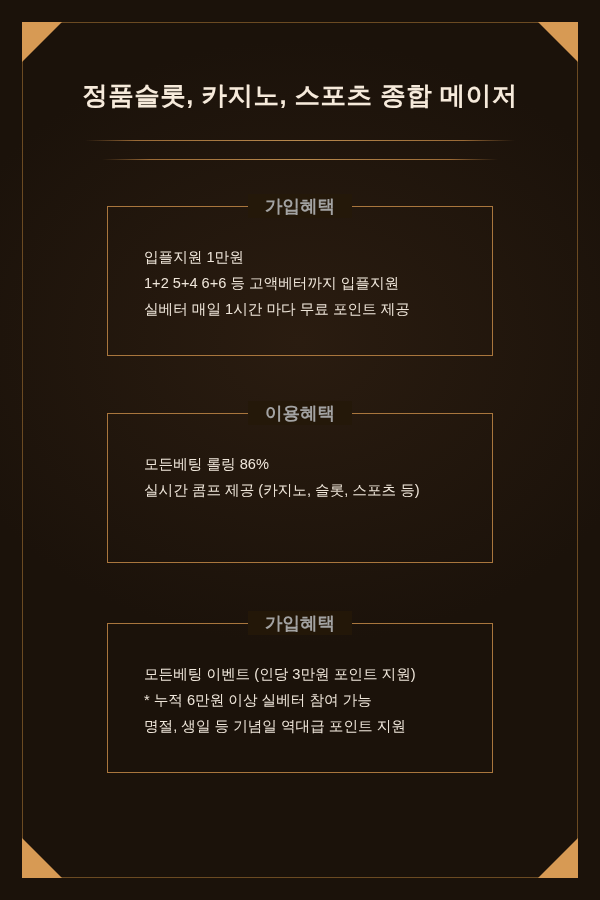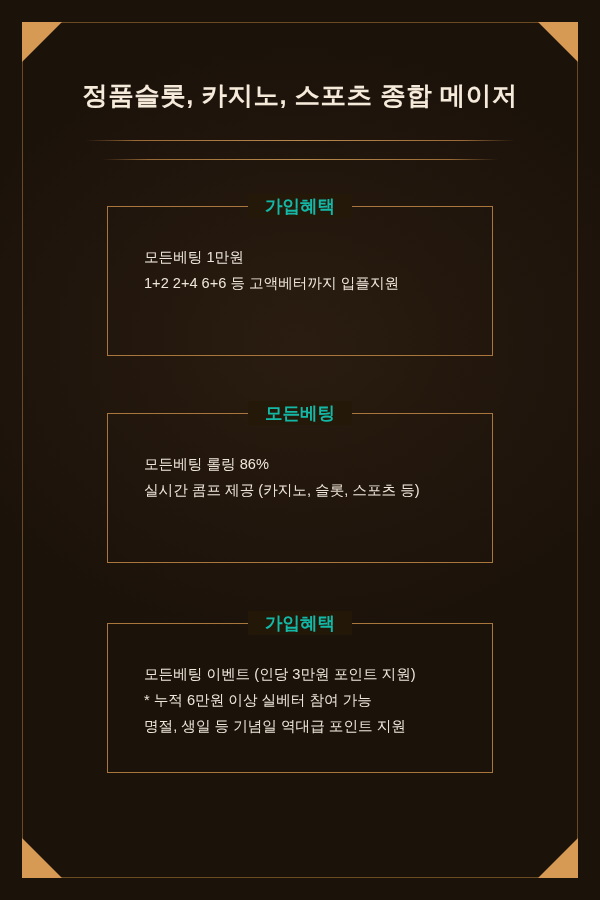--- a/index.html
+++ b/index.html
@@ -109,21 +109,21 @@
   .section.second { margin-top: 57px; height: 150px; }
   .section.third { margin-top: 60px; height: 150px; }
 
   .section-title {
     position: absolute;
     top: -13px;
     left: 50%;
     transform: translateX(-50%);
     background: #20150c;
     padding: 0 17px;
-    color: #14b8a6;
+    color: #a3a3a3;
     font-size: 17.5px;
     font-weight: bold;
     white-space: nowrap;
   }
 
   .section.first .section-title { background: #241809; }
   .section.second .section-title { background: #241809; }
   .section.third .section-title { background: #231708; }
 
   .lines {
@@ -150,27 +150,28 @@
     <h1 class="title">정품슬롯, 카지노, 스포츠 종합 메이저</h1>
 
     <div class="divider-group">
       <div class="divider"></div>
       <div class="divider second"></div>
     </div>
 
     <div class="section first">
       <div class="section-title">가입혜택</div>
       <div class="lines">
-        <div class="line">모든베팅 1만원</div>
-        <div class="line">1+2 2+4 6+6 등 고액베터까지 입플지원</div>
+        <div class="line">입플지원 1만원</div>
+        <div class="line">1+2 5+4 6+6 등 고액베터까지 입플지원</div>
+        <div class="line">실베터 매일 1시간 마다 무료 포인트 제공</div>
       </div>
     </div>
 
     <div class="section second">
-      <div class="section-title">모든베팅</div>
+      <div class="section-title">이용혜택</div>
       <div class="lines">
         <div class="line">모든베팅 롤링 86%</div>
         <div class="line">실시간 콤프 제공 (카지노, 슬롯, 스포츠 등)</div>
       </div>
     </div>
 
     <div class="section third">
       <div class="section-title">가입혜택</div>
       <div class="lines">
         <div class="line">모든베팅 이벤트 (인당 3만원 포인트 지원)</div>

